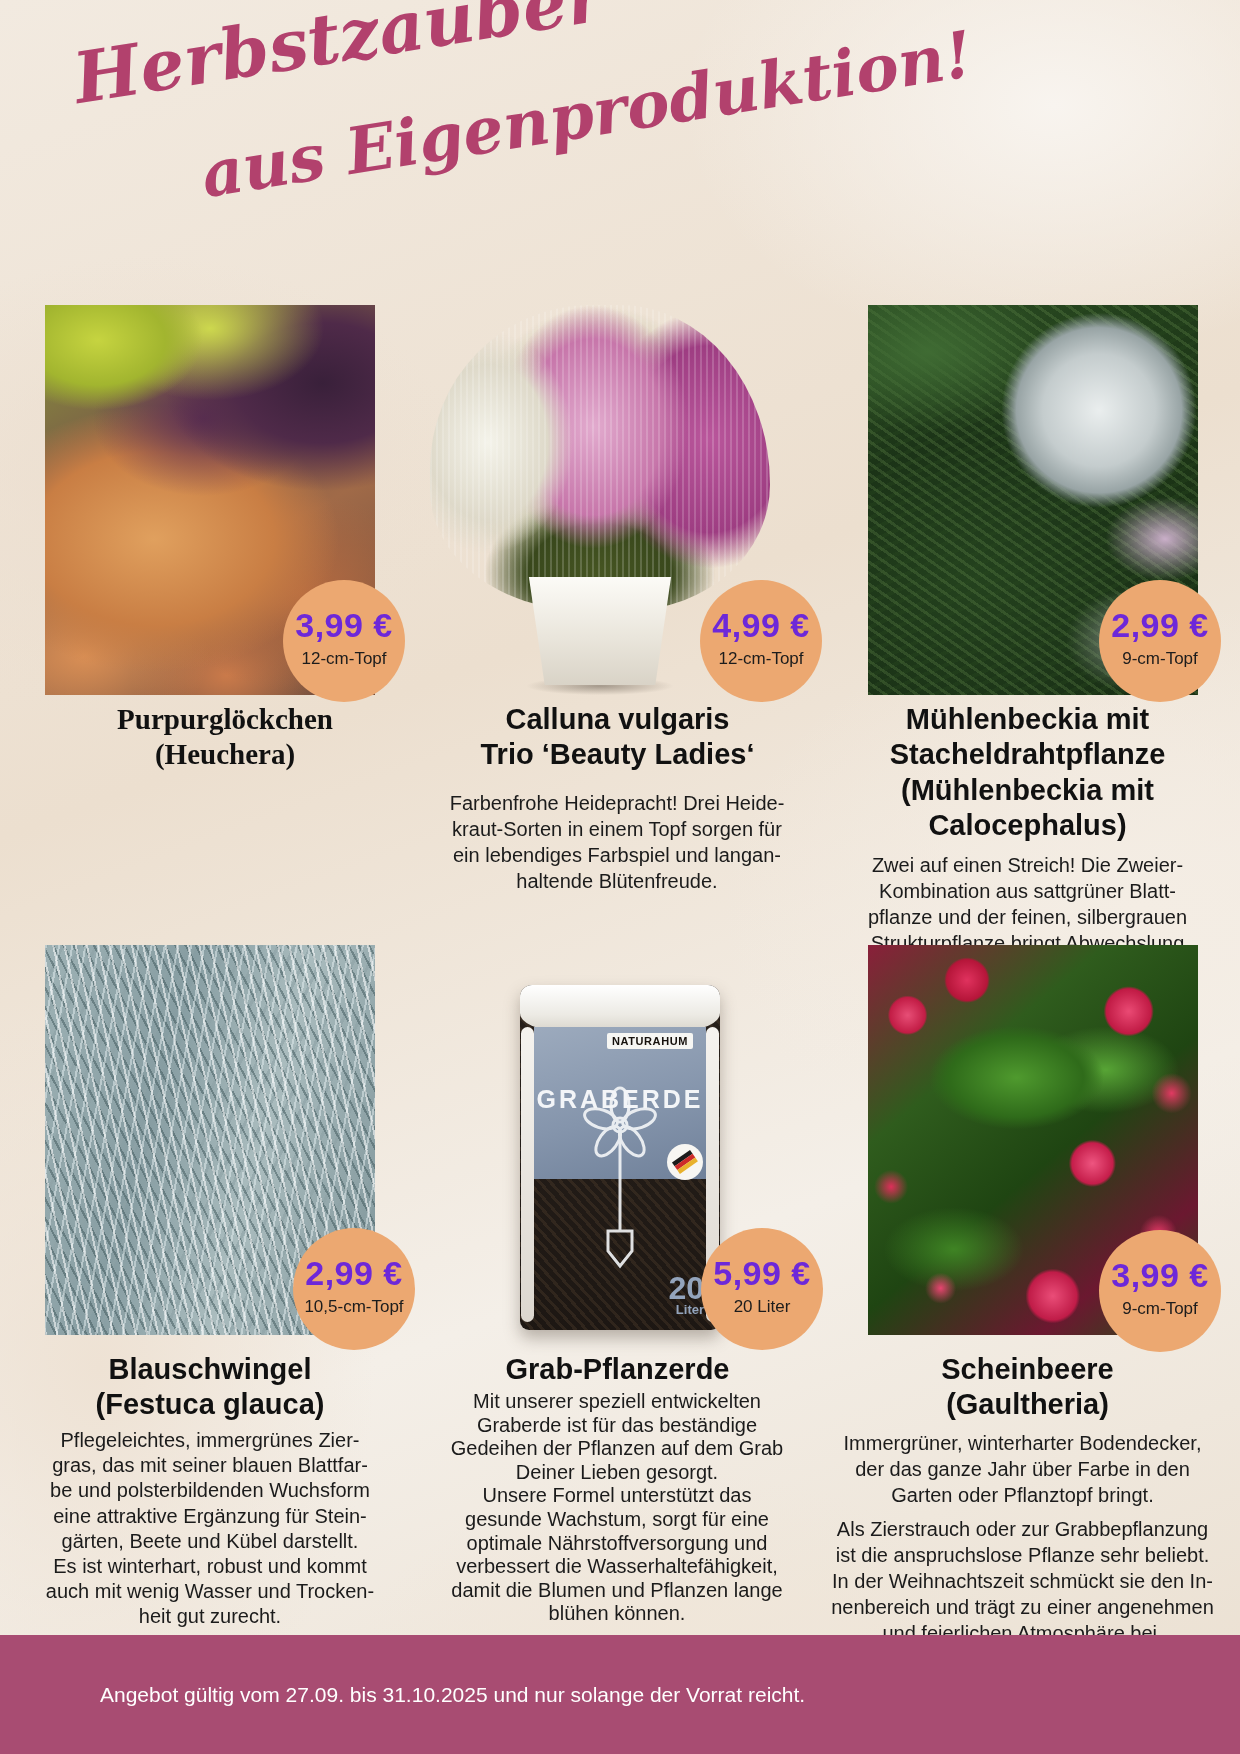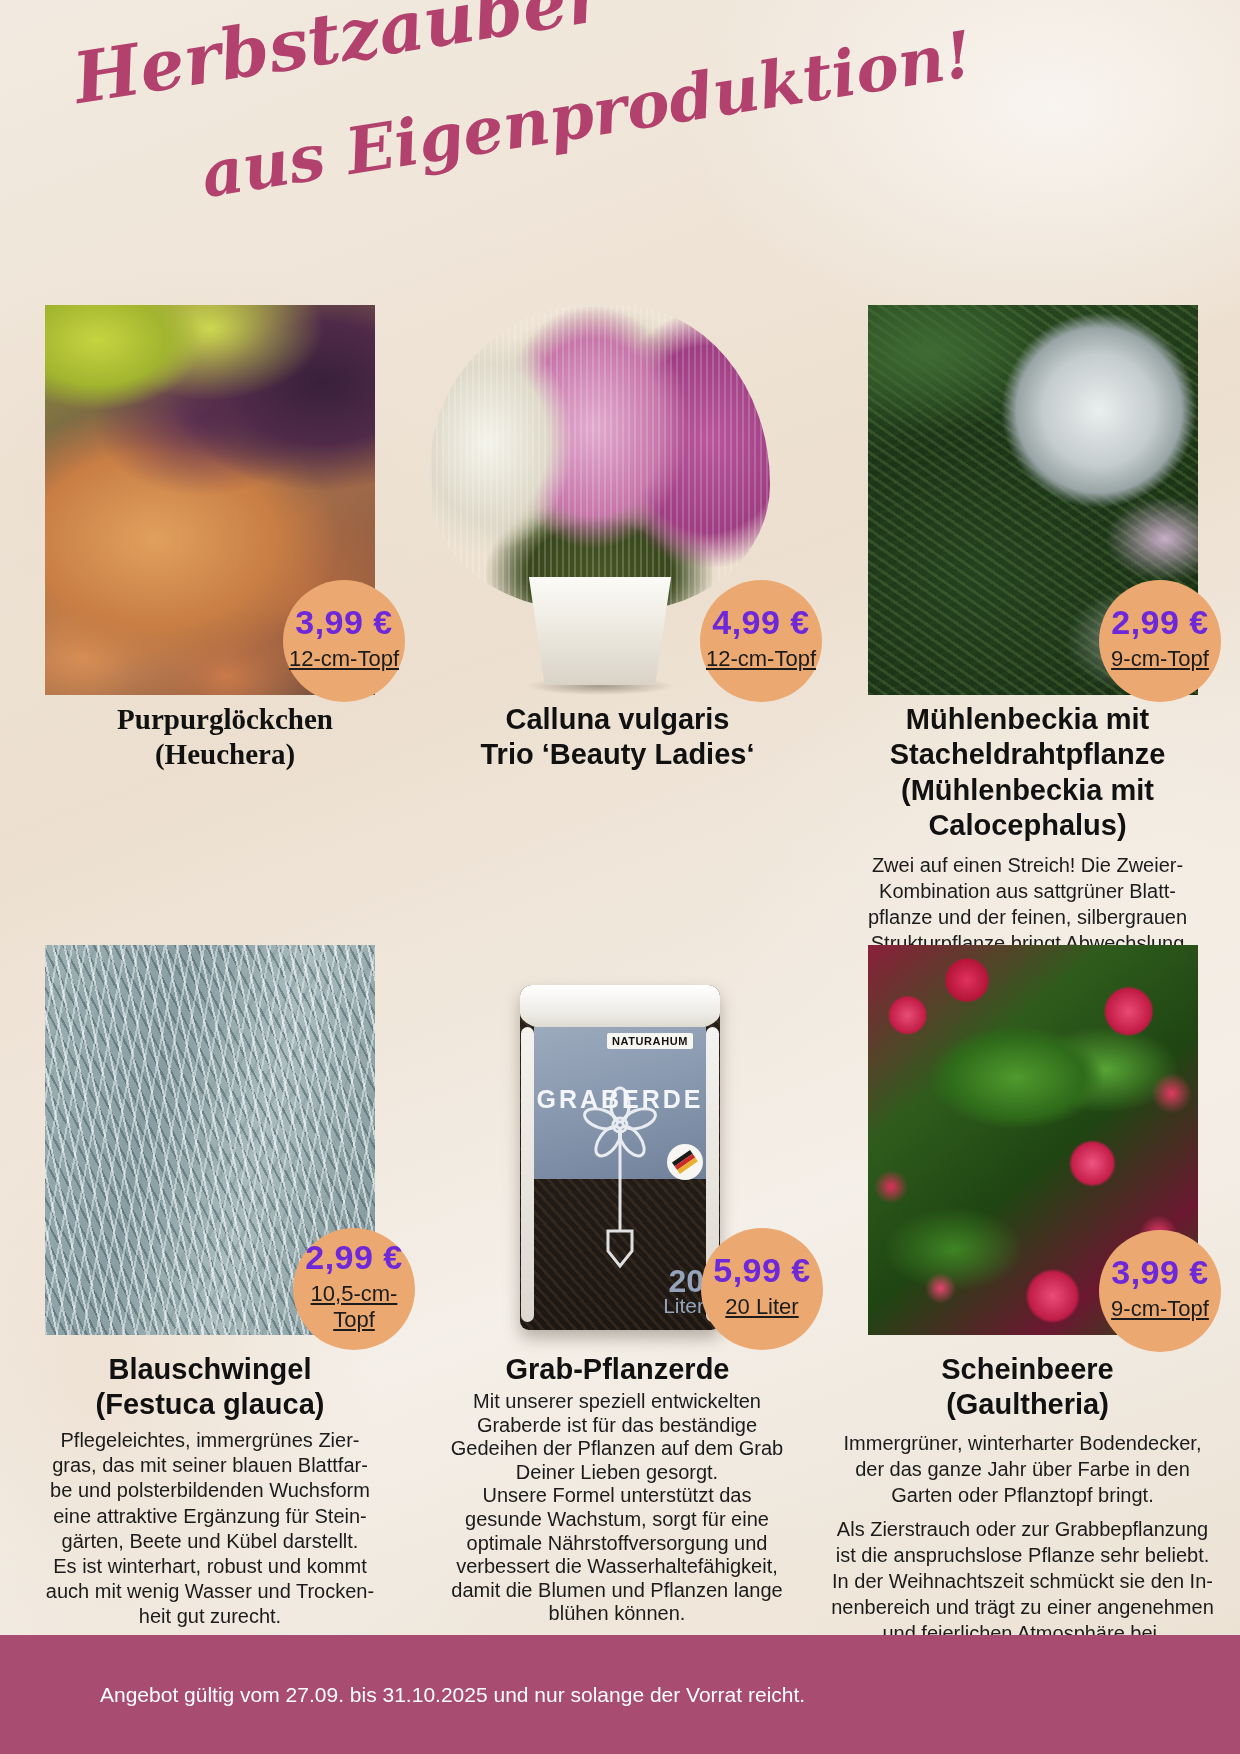--- a/index.html
+++ b/index.html
@@ -106,21 +106,21 @@
   .bag-title{
     position:absolute;top:58px;left:0;width:100%;text-align:center;
     color:#f3f5f8;font-weight:bold;font-size:25px;letter-spacing:3px;
   }
   .bag-flower{position:absolute;top:96px;left:50%;transform:translateX(-50%);}
   .bag-roundel{position:absolute;top:158px;right:16px;}
   .bag-volume{
     position:absolute;bottom:14px;right:16px;text-align:right;color:#93a4bc;line-height:0.95;
   }
   .bag-volume .num{font-size:32px;font-weight:bold;display:block;}
-  .bag-volume .unit{font-size:21px;font-weight:normal;display:block;}
+  .bag-volume .unit{font-size:13px;font-weight:bold;display:block;}
   #photo6{
     left:868px;top:945px;width:330px;height:390px;
     background:
       radial-gradient(circle 26px at 12% 18%, #e74e76 0%, #c21c45 68%, rgba(194,28,69,0) 76%),
       radial-gradient(circle 30px at 30% 9%, #e0325e 0%, #b51539 68%, rgba(181,21,57,0) 76%),
       radial-gradient(circle 33px at 79% 17%, #ea4a74 0%, #c01a44 68%, rgba(192,26,68,0) 76%),
       radial-gradient(circle 27px at 92% 38%, #e23a62 0%, rgba(190,20,60,0) 75%),
       radial-gradient(circle 31px at 68% 56%, #ee5580 0%, #c51d4a 66%, rgba(197,29,74,0) 76%),
       radial-gradient(circle 25px at 88% 74%, #e43a66 0%, rgba(190,22,62,0) 75%),
       radial-gradient(circle 35px at 56% 90%, #ea4d78 0%, #c01c48 68%, rgba(192,28,72,0) 78%),
@@ -131,21 +131,21 @@
       radial-gradient(ellipse 105px 62px at 72% 32%, #57a435 0%, rgba(87,164,53,0) 70%),
       linear-gradient(140deg,#8a1f3a 0%,#2f5c1d 30%,#1f4512 55%,#6b1830 80%,#264f16 100%);
   }
   
   .badge{
     position:absolute;width:122px;height:122px;border-radius:50%;
     background:#eca871;display:flex;flex-direction:column;align-items:center;
     justify-content:center;transform:translateY(0);text-align:center;
   }
   .badge .price{font-size:34px;font-weight:bold;color:#6d28d9;margin-top:-8px;letter-spacing:0.5px;}
-  .badge .unit{font-size:22px;color:#1c1c1c;margin-top:4px;text-decoration:underline;}
+  .badge .unit{font-size:17px;color:#1c1c1c;margin-top:4px;}
   #b1{left:283px;top:580px;}
   #b2{left:700px;top:580px;}
   #b3{left:1099px;top:580px;}
   #b4{left:293px;top:1228px;}
   #b5{left:701px;top:1228px;}
   #b6{left:1099px;top:1230px;}
   
   .title{
     position:absolute;margin:0;font-size:29px;font-weight:bold;line-height:1.22;
     text-align:center;white-space:pre-line;color:#111;
@@ -194,20 +194,24 @@
     <div class="bush"></div>
     <div class="pot-shadow"></div>
     <div class="pot"></div>
   </div>
   <div class="badge" id="b2">
     <div class="price">4,99 €</div>
     <div class="unit">12-cm-Topf</div>
   </div>
   <h3 class="title" id="t2">Calluna vulgaris
 Trio ‘Beauty Ladies‘</h3>
+  <p class="desc" id="d2">Farbenfrohe Heidepracht! Drei Heide-
+kraut-Sorten in einem Topf sorgen für
+ein lebendiges Farbspiel und langan-
+haltende Blütenfreude.</p>
 
   <div class="photo" id="photo3"></div>
   <div class="badge" id="b3">
     <div class="price">2,99 €</div>
     <div class="unit">9-cm-Topf</div>
   </div>
   <h3 class="title" id="t3">Mühlenbeckia mit
 Stacheldrahtpflanze
 (Mühlenbeckia mit
 Calocephalus)</h3>

